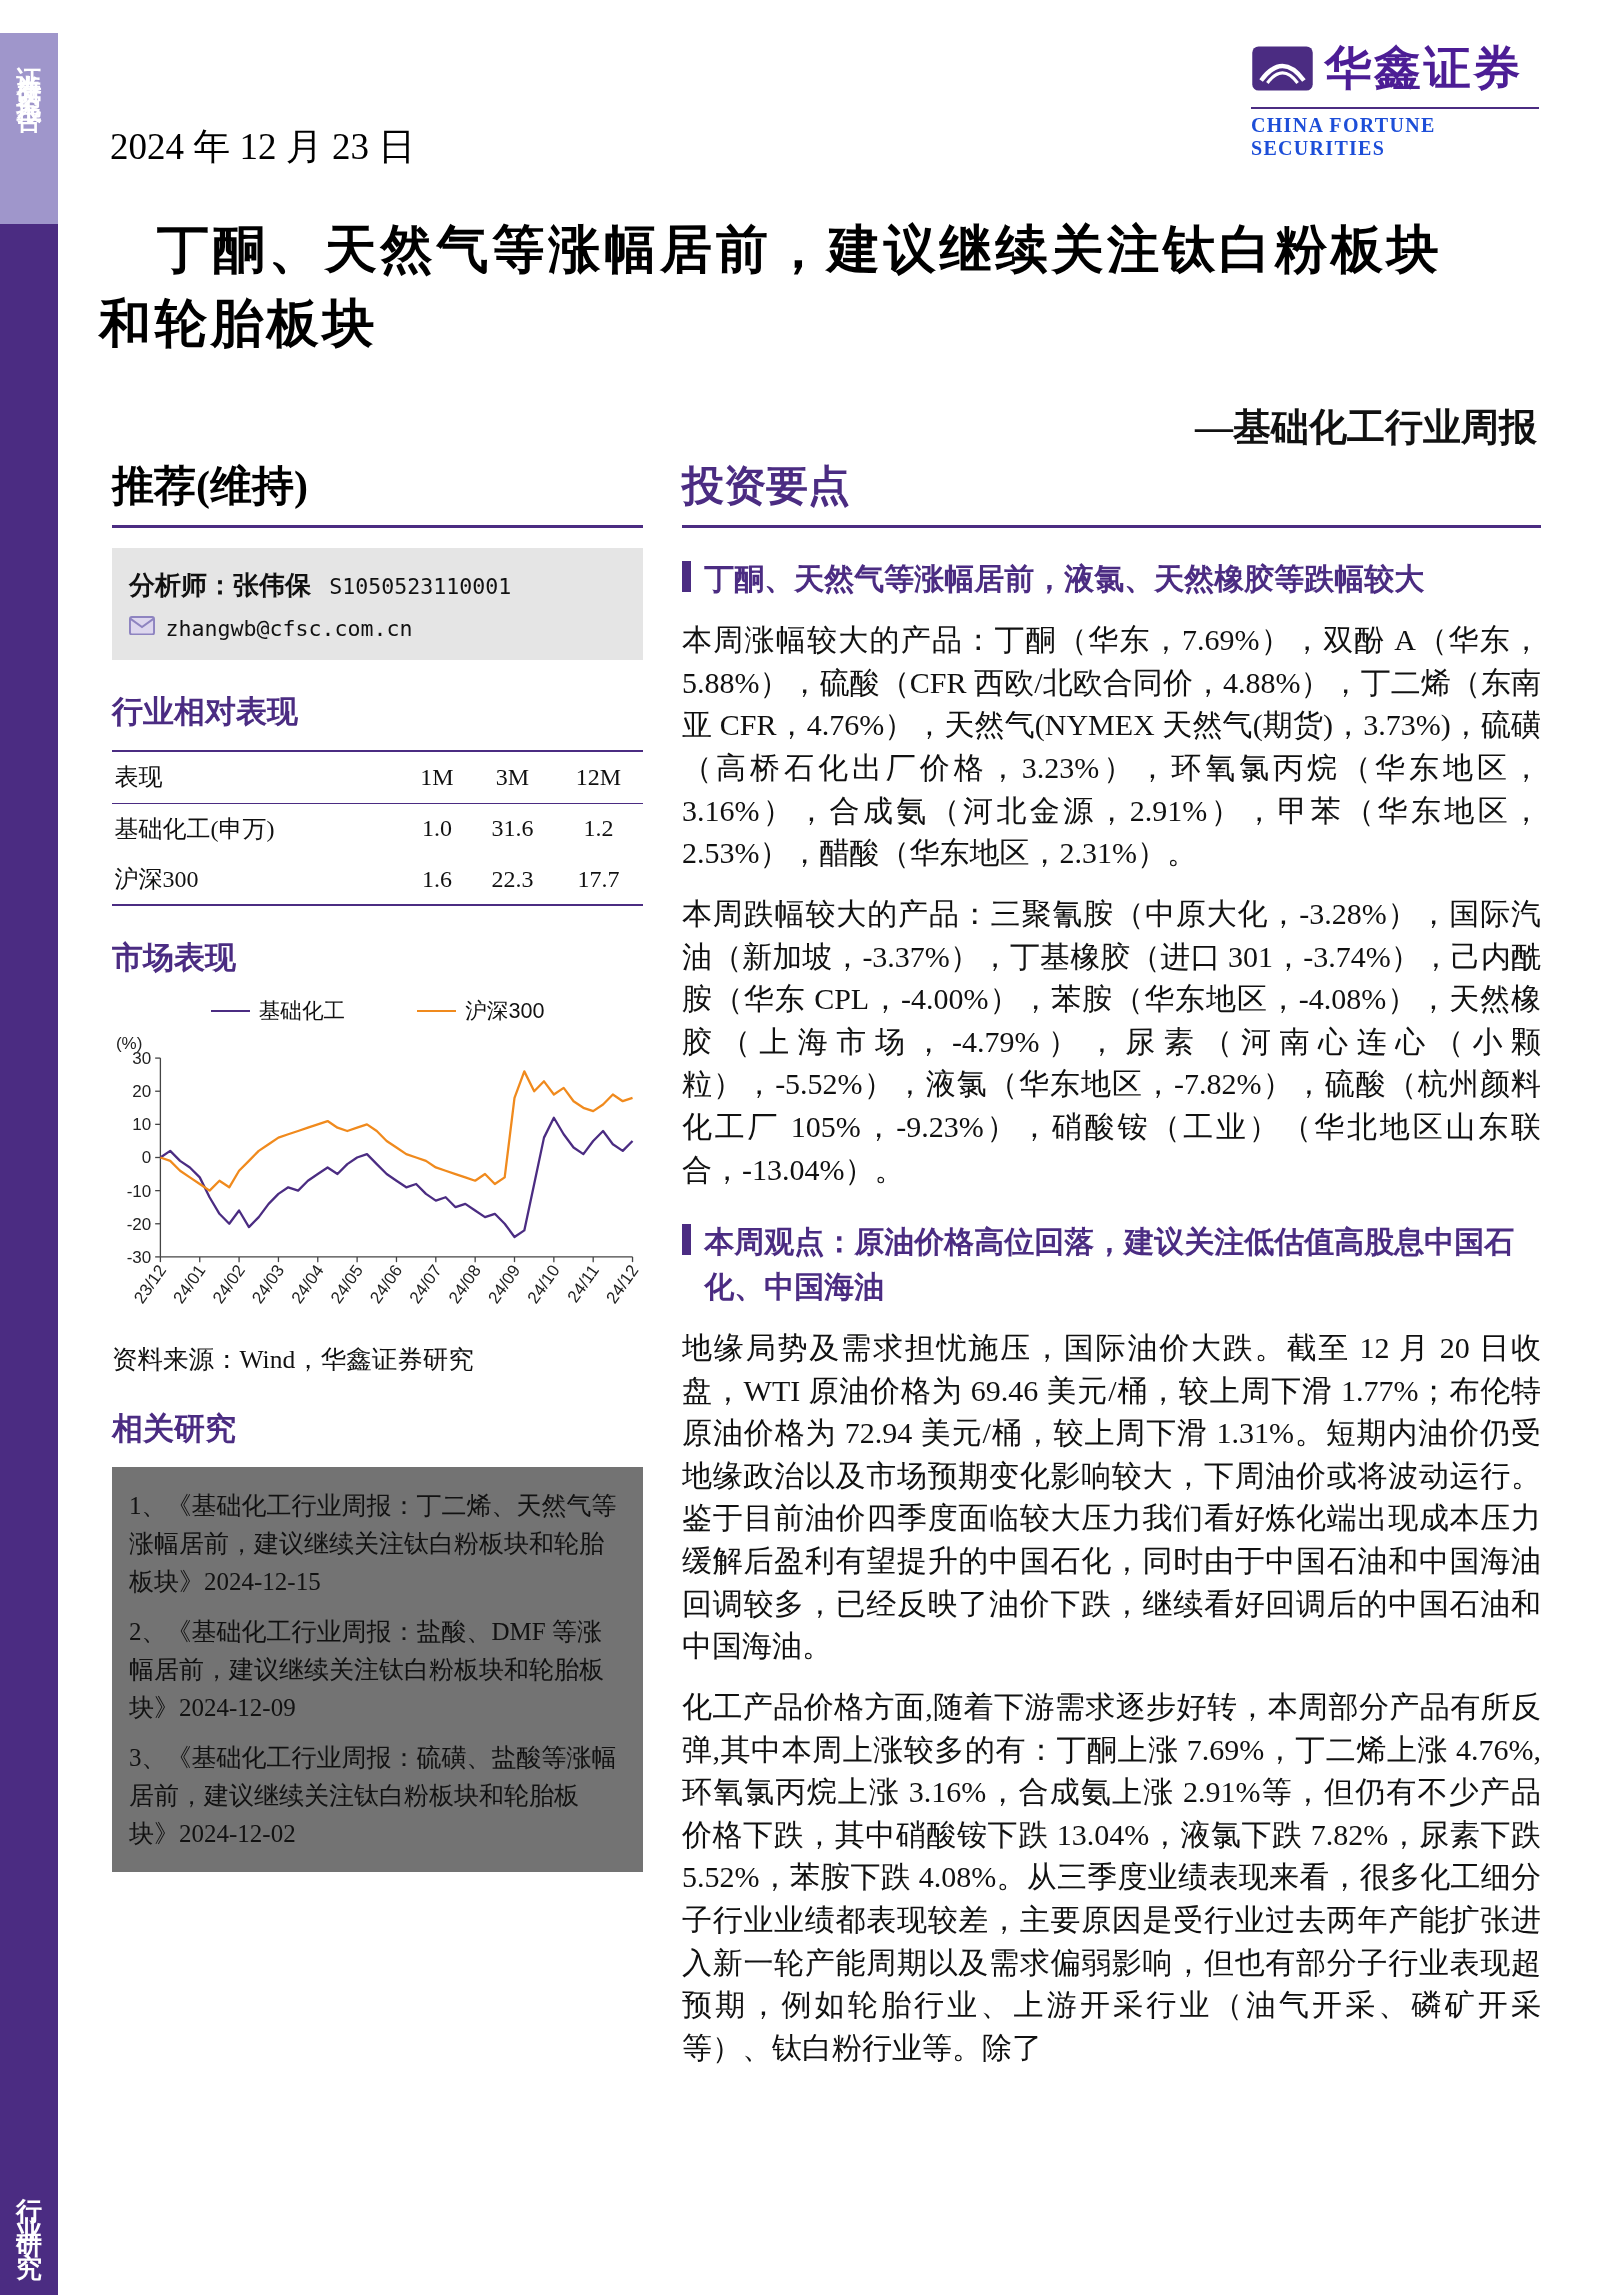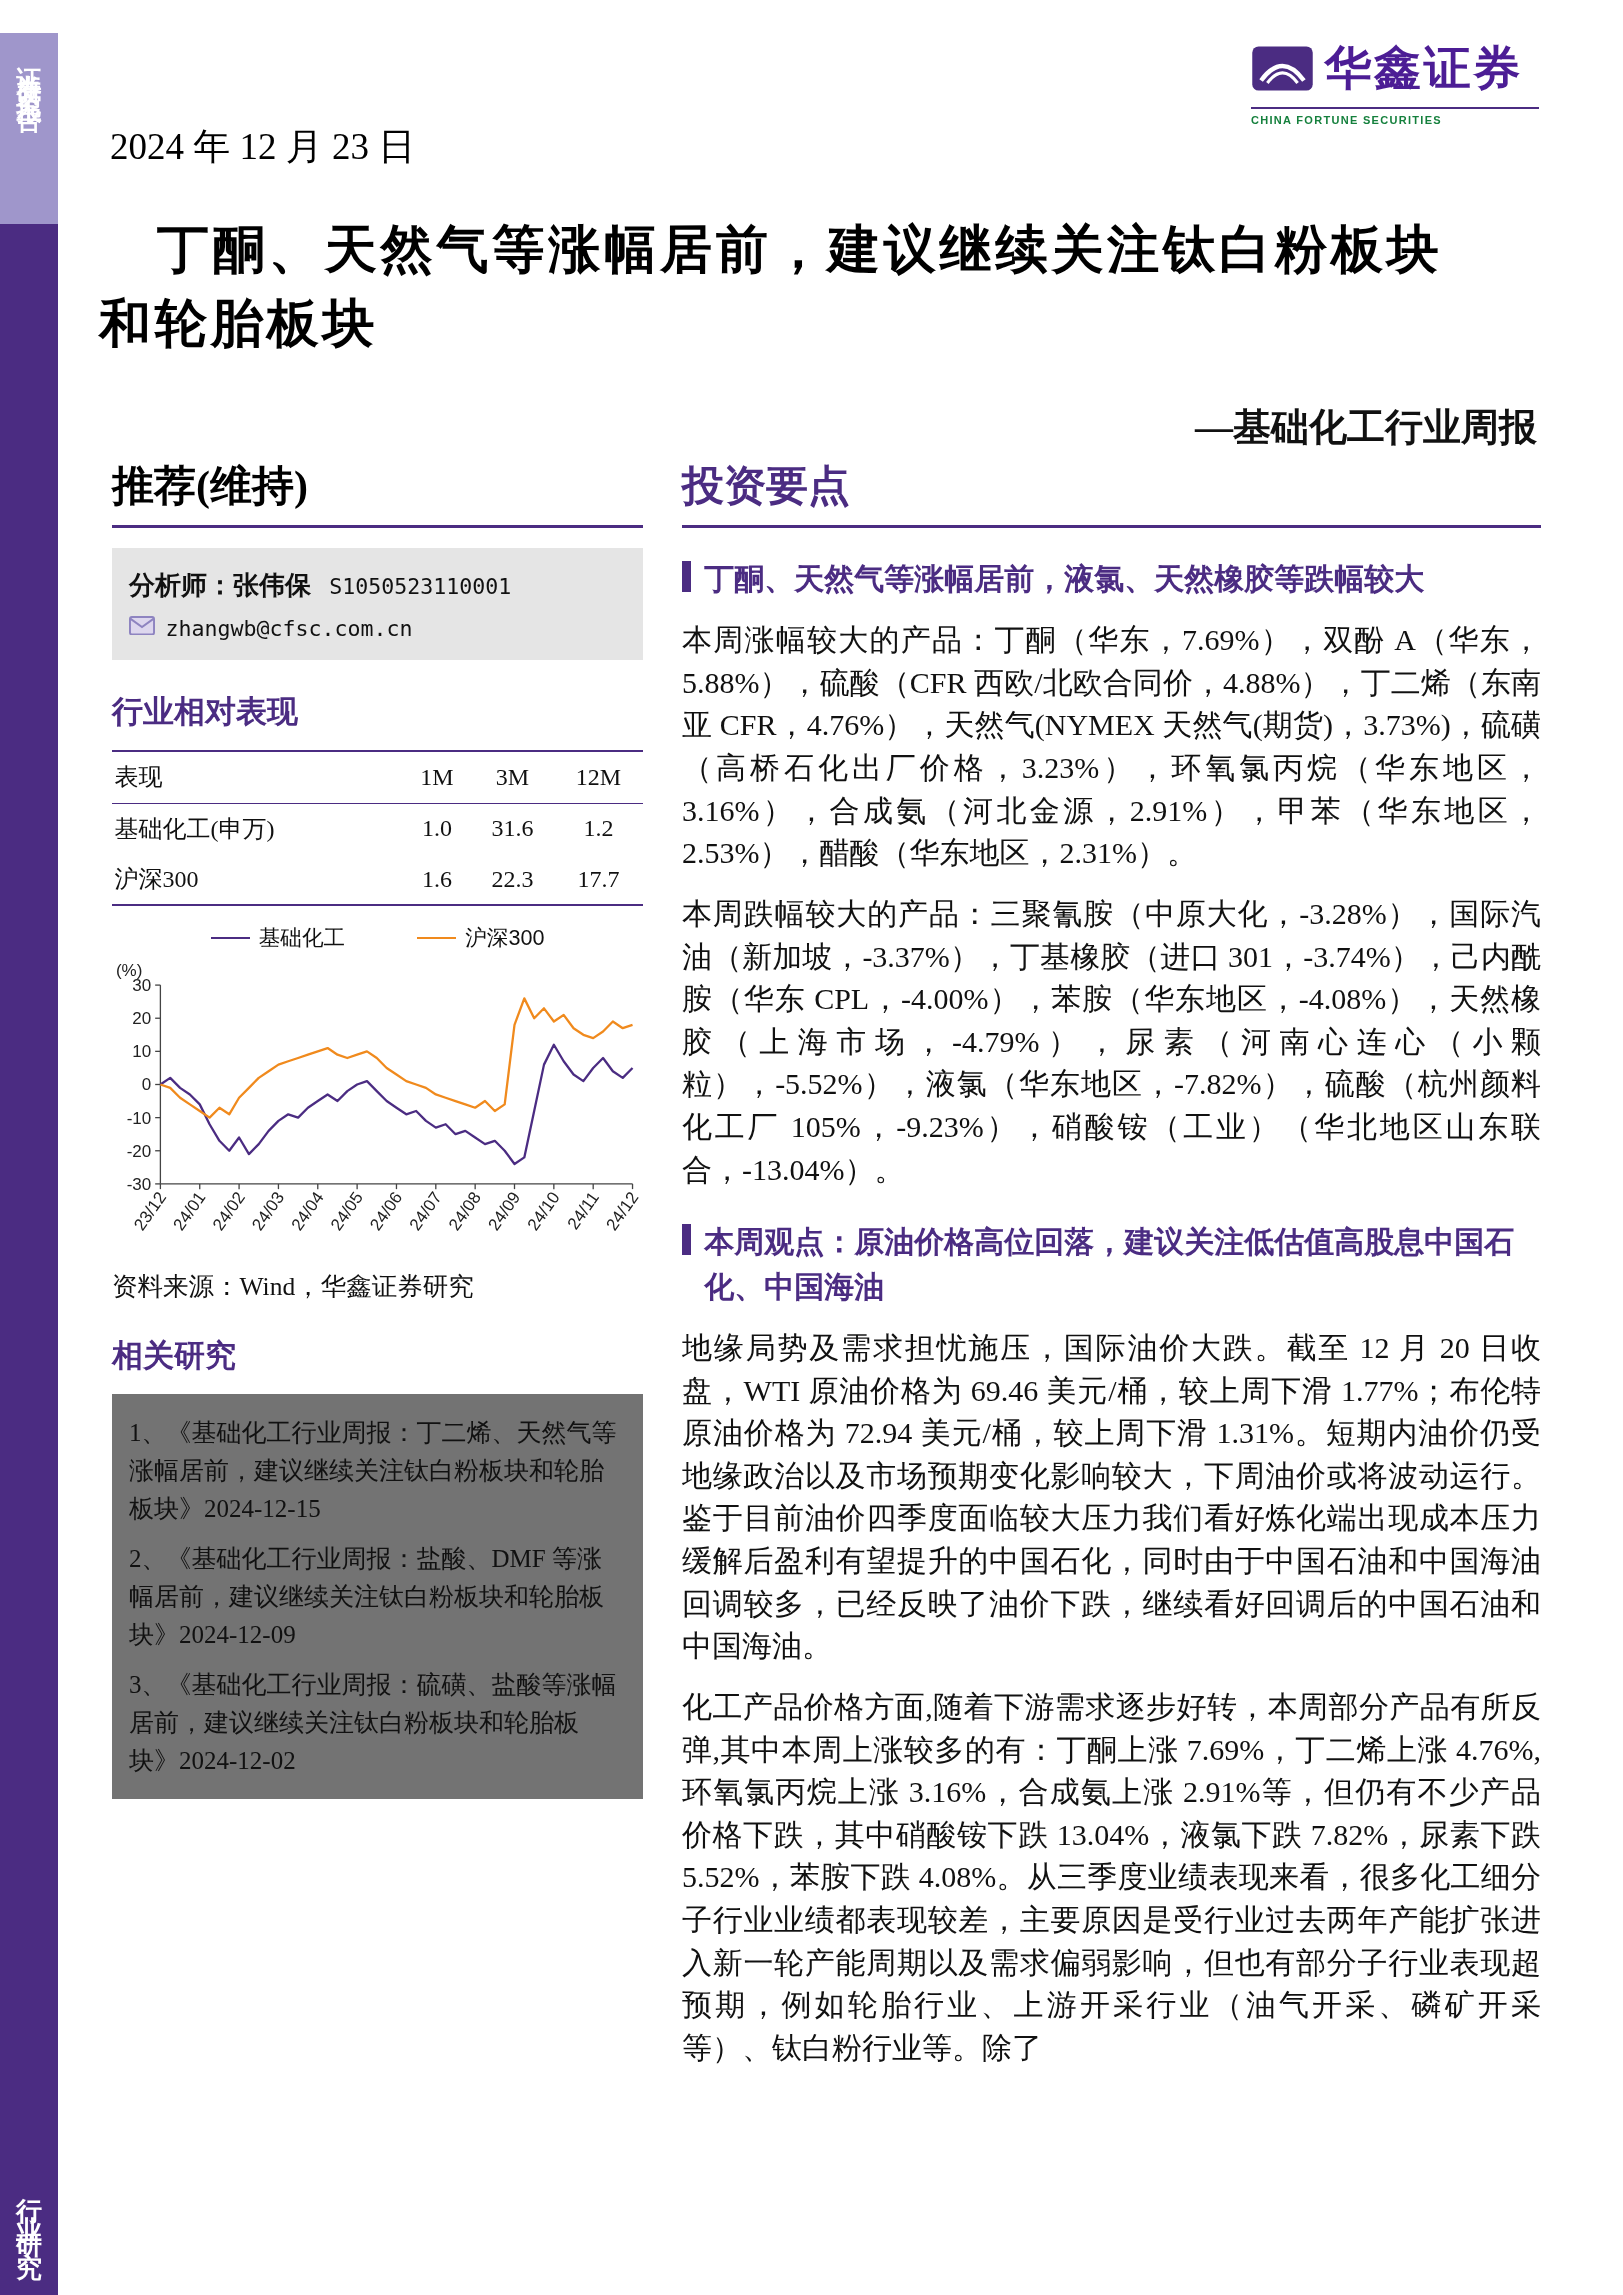--- a/index.html
+++ b/index.html
@@ -14,22 +14,22 @@
   .side-bottom-text{position:absolute;left:50%;transform:translateX(-50%);bottom:46px;
                     writing-mode:vertical-rl;color:#fff;font-size:26px;letter-spacing:18.3px;font-weight:bold;}
 
   
   .date{position:absolute;left:110px;top:122px;font-size:37px;color:#000;}
   .logo{position:absolute;right:84px;top:37px;width:288px;}
   .logo-row{display:flex;align-items:center;gap:10.5px;}
   .logo-icon svg{width:63px;height:47px;display:block;}
   .logo-name{font-size:47px;font-weight:bold;color:#4c1d95;letter-spacing:2.6px;}
   .logo-rule{height:2.6px;background:#4B2C82;margin:6.5px 0 5.2px;}
-  .logo-sub{font-size:11px;letter-spacing:1.3px;color:#15803d;font-weight:bold;
-            font-family:Liberation Sans, sans-serif;}
+  .logo-sub{font-size:20px;letter-spacing:1.3px;color:#1d4ed8;font-weight:bold;
+            font-family:Liberation Serif, serif;}
 
   .title{position:absolute;left:99px;top:213px;width:1348px;margin:0;font-size:52px;font-weight:bold;
          line-height:1.42;text-indent:58px;letter-spacing:3.9px;color:#000;}
   .report-type{position:absolute;right:86px;top:402px;font-size:38px;font-weight:bold;color:#111;}
 
   
   .col-left{position:absolute;left:112px;top:458px;width:531px;}
   .col-right{position:absolute;left:682px;top:458px;width:859px;}
 
   .rating{font-size:42px;font-weight:bold;color:#000;}
@@ -141,20 +141,21 @@
         </tr>
         <tr>
           <td>沪深300</td>
           <td>1.6</td>
           <td>22.3</td>
           <td>17.7</td>
         </tr>
       </tbody>
     </table>
 
+    <h3 class="left-h">市场表现</h3>
 
     <div class="legend">
       <div class="legend-item">
         <span class="legend-swatch" style="background: rgb(75, 44, 130);"></span>
         <span>基础化工</span>
       </div>
       <div class="legend-item">
         <span class="legend-swatch" style="background: rgb(240, 138, 29);"></span>
         <span>沪深300</span>
       </div>

